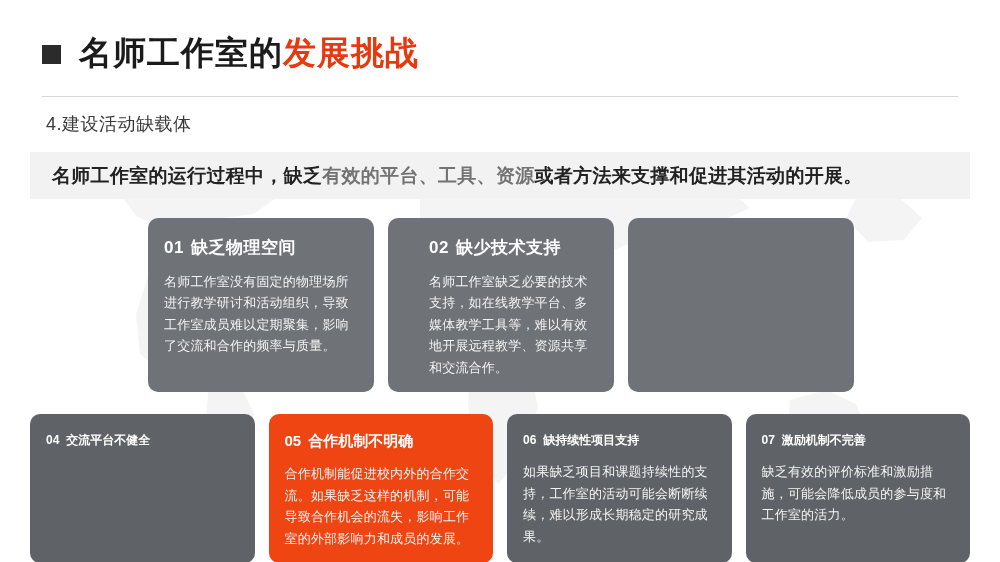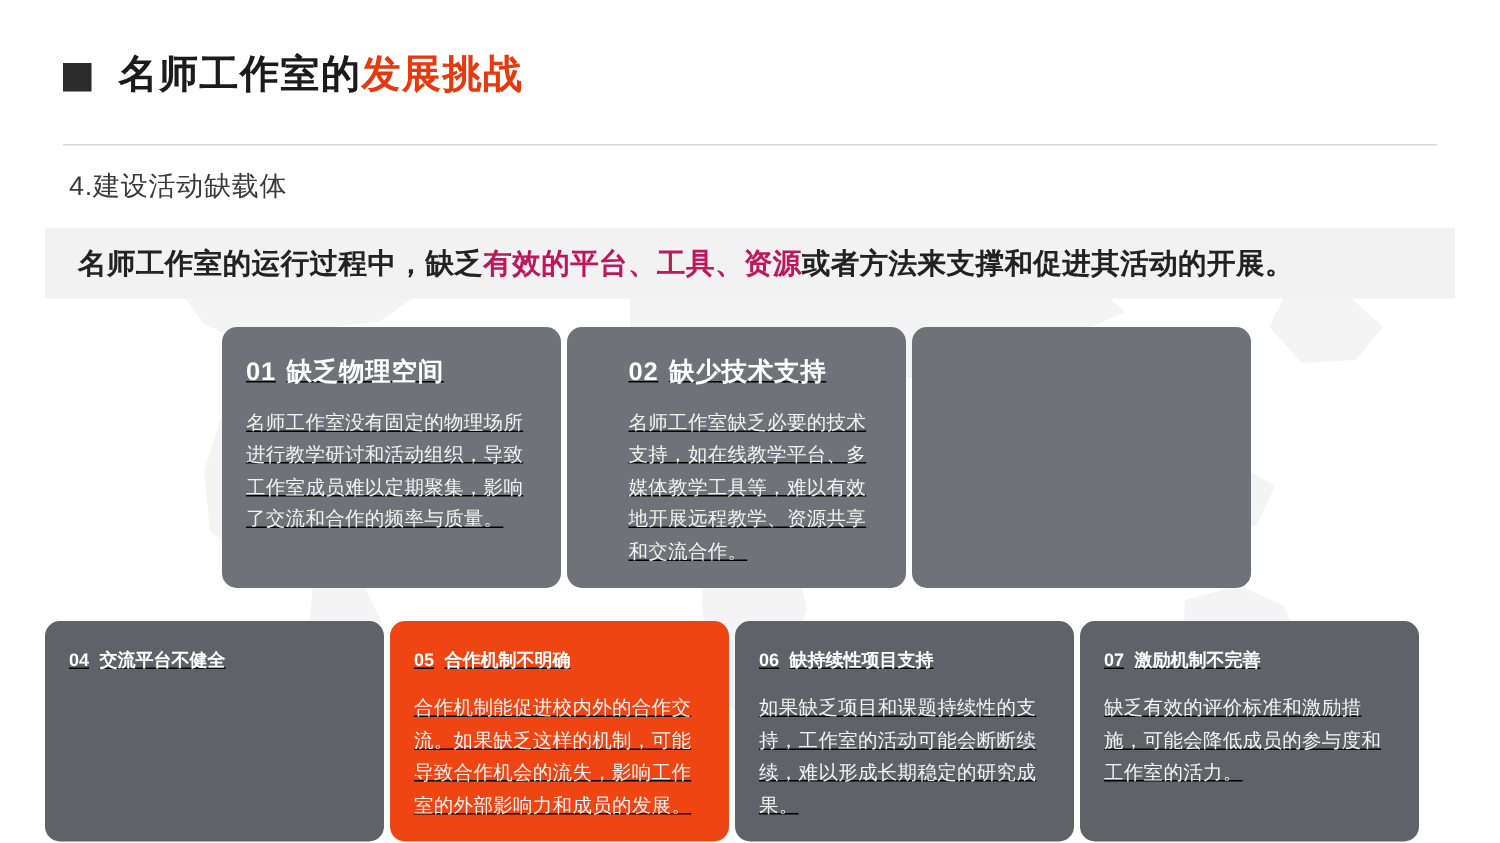--- a/index.html
+++ b/index.html
@@ -39,21 +39,21 @@
     gap: 18px;
   }
   .title-bullet {
     width: 19px;
     height: 19px;
     background: #2b2b2b;
     display: inline-block;
     margin-top: 4px;
   }
   .title-text {
-    font-size: 26px;
+    font-size: 33px;
     font-weight: bold;
     color: #1b1b1b;
     letter-spacing: 1px;
     line-height: 1;
   }
   .title-accent {
     color: #e8380d;
   }
 
   .title-rule {
@@ -86,33 +86,32 @@
     display: flex;
     align-items: center;
     padding-left: 22px;
   }
   .lead-text {
     font-size: 19px;
     font-weight: bold;
     color: #222222;
     letter-spacing: .3px;
   }
-  .lead-text .hl { color: #be185d; text-align: right; }
+  .lead-text .hl { color: #737373; text-align: right; }
 
   
   .grid {
     position: absolute;
     left: 30px;
     top: 218px;
     width: 940px;
   }
   .row {
     display: flex;
-    gap: 4px;
-    text-decoration: underline;
+    gap: 14px;
   }
   .row.row2 { margin-top: 22px; }
 
   .card {
     border-radius: 10px;
     padding: 18px 16px 14px 16px;
     color: #ffffff;
     position: relative;
   }
   .row1 .card {
@@ -141,21 +140,21 @@
     font-weight: bold;
     margin-right: 7px;
   }
   .card-body {
     font-size: 13px;
     line-height: 1.65;
     color: #f3f3f3;
     letter-spacing: .2px;
   }
   .row2 .card-head { font-size: 16.5px; }
-  .row2 .card.accent .card-head { font-size: 12px; }
+  .row2 .card.accent .card-head { font-size: 15px; }
 
   
   .card-head.tight { letter-spacing: 0; font-size: 12px; }
 </style>
 </head>
 <body>
 
 <div class="slide">
 
   <svg class="watermark" viewBox="0 0 1000 492" preserveAspectRatio="none">

